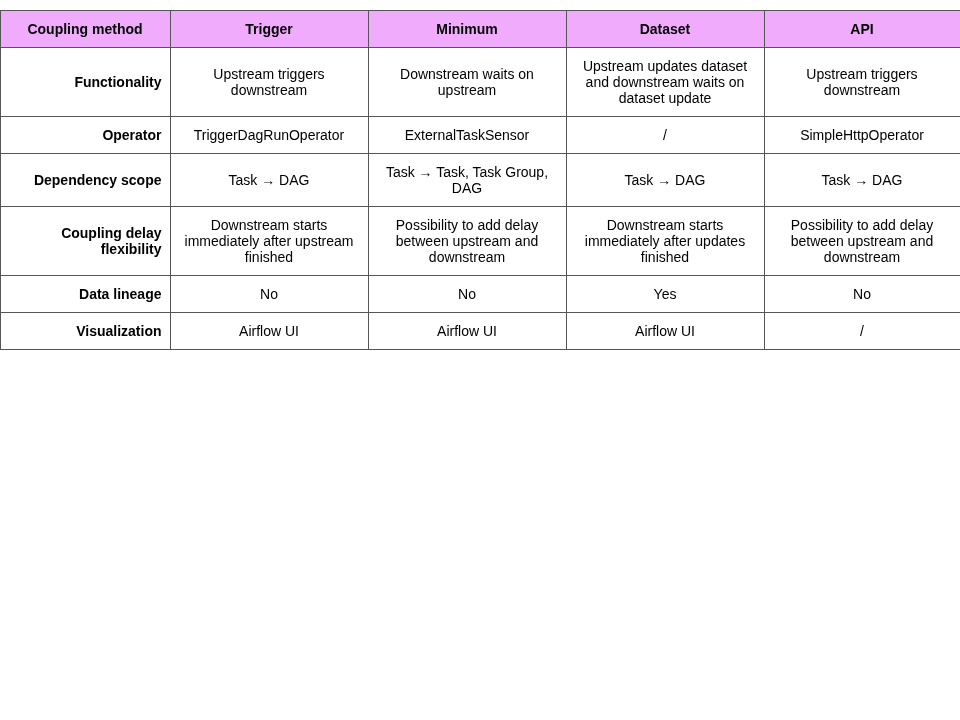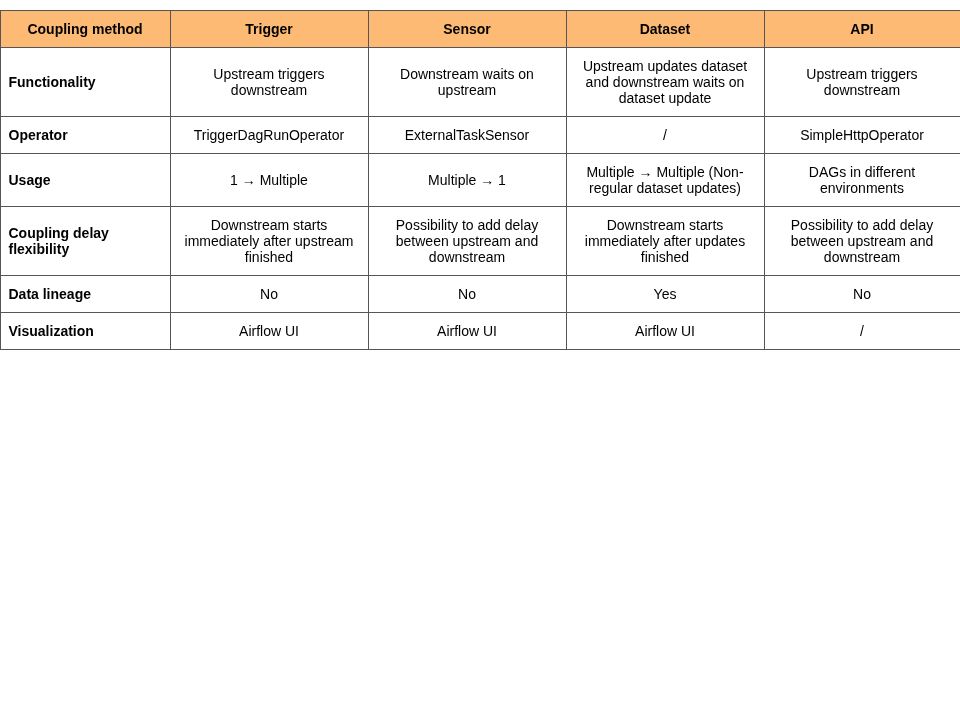--- a/index.html
+++ b/index.html
@@ -17,30 +17,30 @@
       width: 960px;
       table-layout: fixed;
     }
     th, td {
       border: 1px solid #555;
       padding: 10px 8px;
       text-align: center;
       vertical-align: middle;
     }
     th {
-      background-color: #fdba74;
+      background-color: #f0abfc;
       font-weight: bold;
     }
     td {
       background-color: #fff;
       text-align: center;
     }
     .row-header {
       font-weight: bold;
-      text-align: left;
+      text-align: right;
       background-color: #fff;
     }
     col.col-0 { width: 170px; }
     col.col-1 { width: 198px; }
     col.col-2 { width: 198px; }
     col.col-3 { width: 198px; }
     col.col-4 { width: 196px; }
   </style>
 </head>
 <body>
@@ -50,46 +50,46 @@
     <col class="col-0">
     <col class="col-1">
     <col class="col-2">
     <col class="col-3">
     <col class="col-4">
   </colgroup>
   <thead>
     <tr>
       <th>Coupling method</th>
       <th>Trigger</th>
-      <th>Sensor</th>
+      <th>Minimum</th>
       <th>Dataset</th>
       <th>API</th>
     </tr>
   </thead>
   <tbody id="table-body">
   <tr>
         <th class="row-header">Functionality</th>
         <td>Upstream triggers downstream</td>
         <td>Downstream waits on upstream</td>
         <td>Upstream updates dataset and downstream waits on dataset update</td>
         <td>Upstream triggers downstream</td>
       </tr>
       <tr>
         <th class="row-header">Operator</th>
         <td>TriggerDagRunOperator</td>
         <td>ExternalTaskSensor</td>
         <td>/</td>
         <td>SimpleHttpOperator</td>
       </tr>
       <tr>
-        <th class="row-header">Usage</th>
-        <td>1 → Multiple</td>
-        <td>Multiple → 1</td>
-        <td>Multiple → Multiple (Non-regular dataset updates)</td>
-        <td>DAGs in different environments</td>
+        <th class="row-header">Dependency scope</th>
+        <td>Task → DAG</td>
+        <td>Task → Task, Task Group, DAG</td>
+        <td>Task → DAG</td>
+        <td>Task → DAG</td>
       </tr>
       <tr>
         <th class="row-header">Coupling delay flexibility</th>
         <td>Downstream starts immediately after upstream finished</td>
         <td>Possibility to add delay between upstream and downstream</td>
         <td>Downstream starts immediately after updates finished</td>
         <td>Possibility to add delay between upstream and downstream</td>
       </tr>
       <tr>
         <th class="row-header">Data lineage</th>

